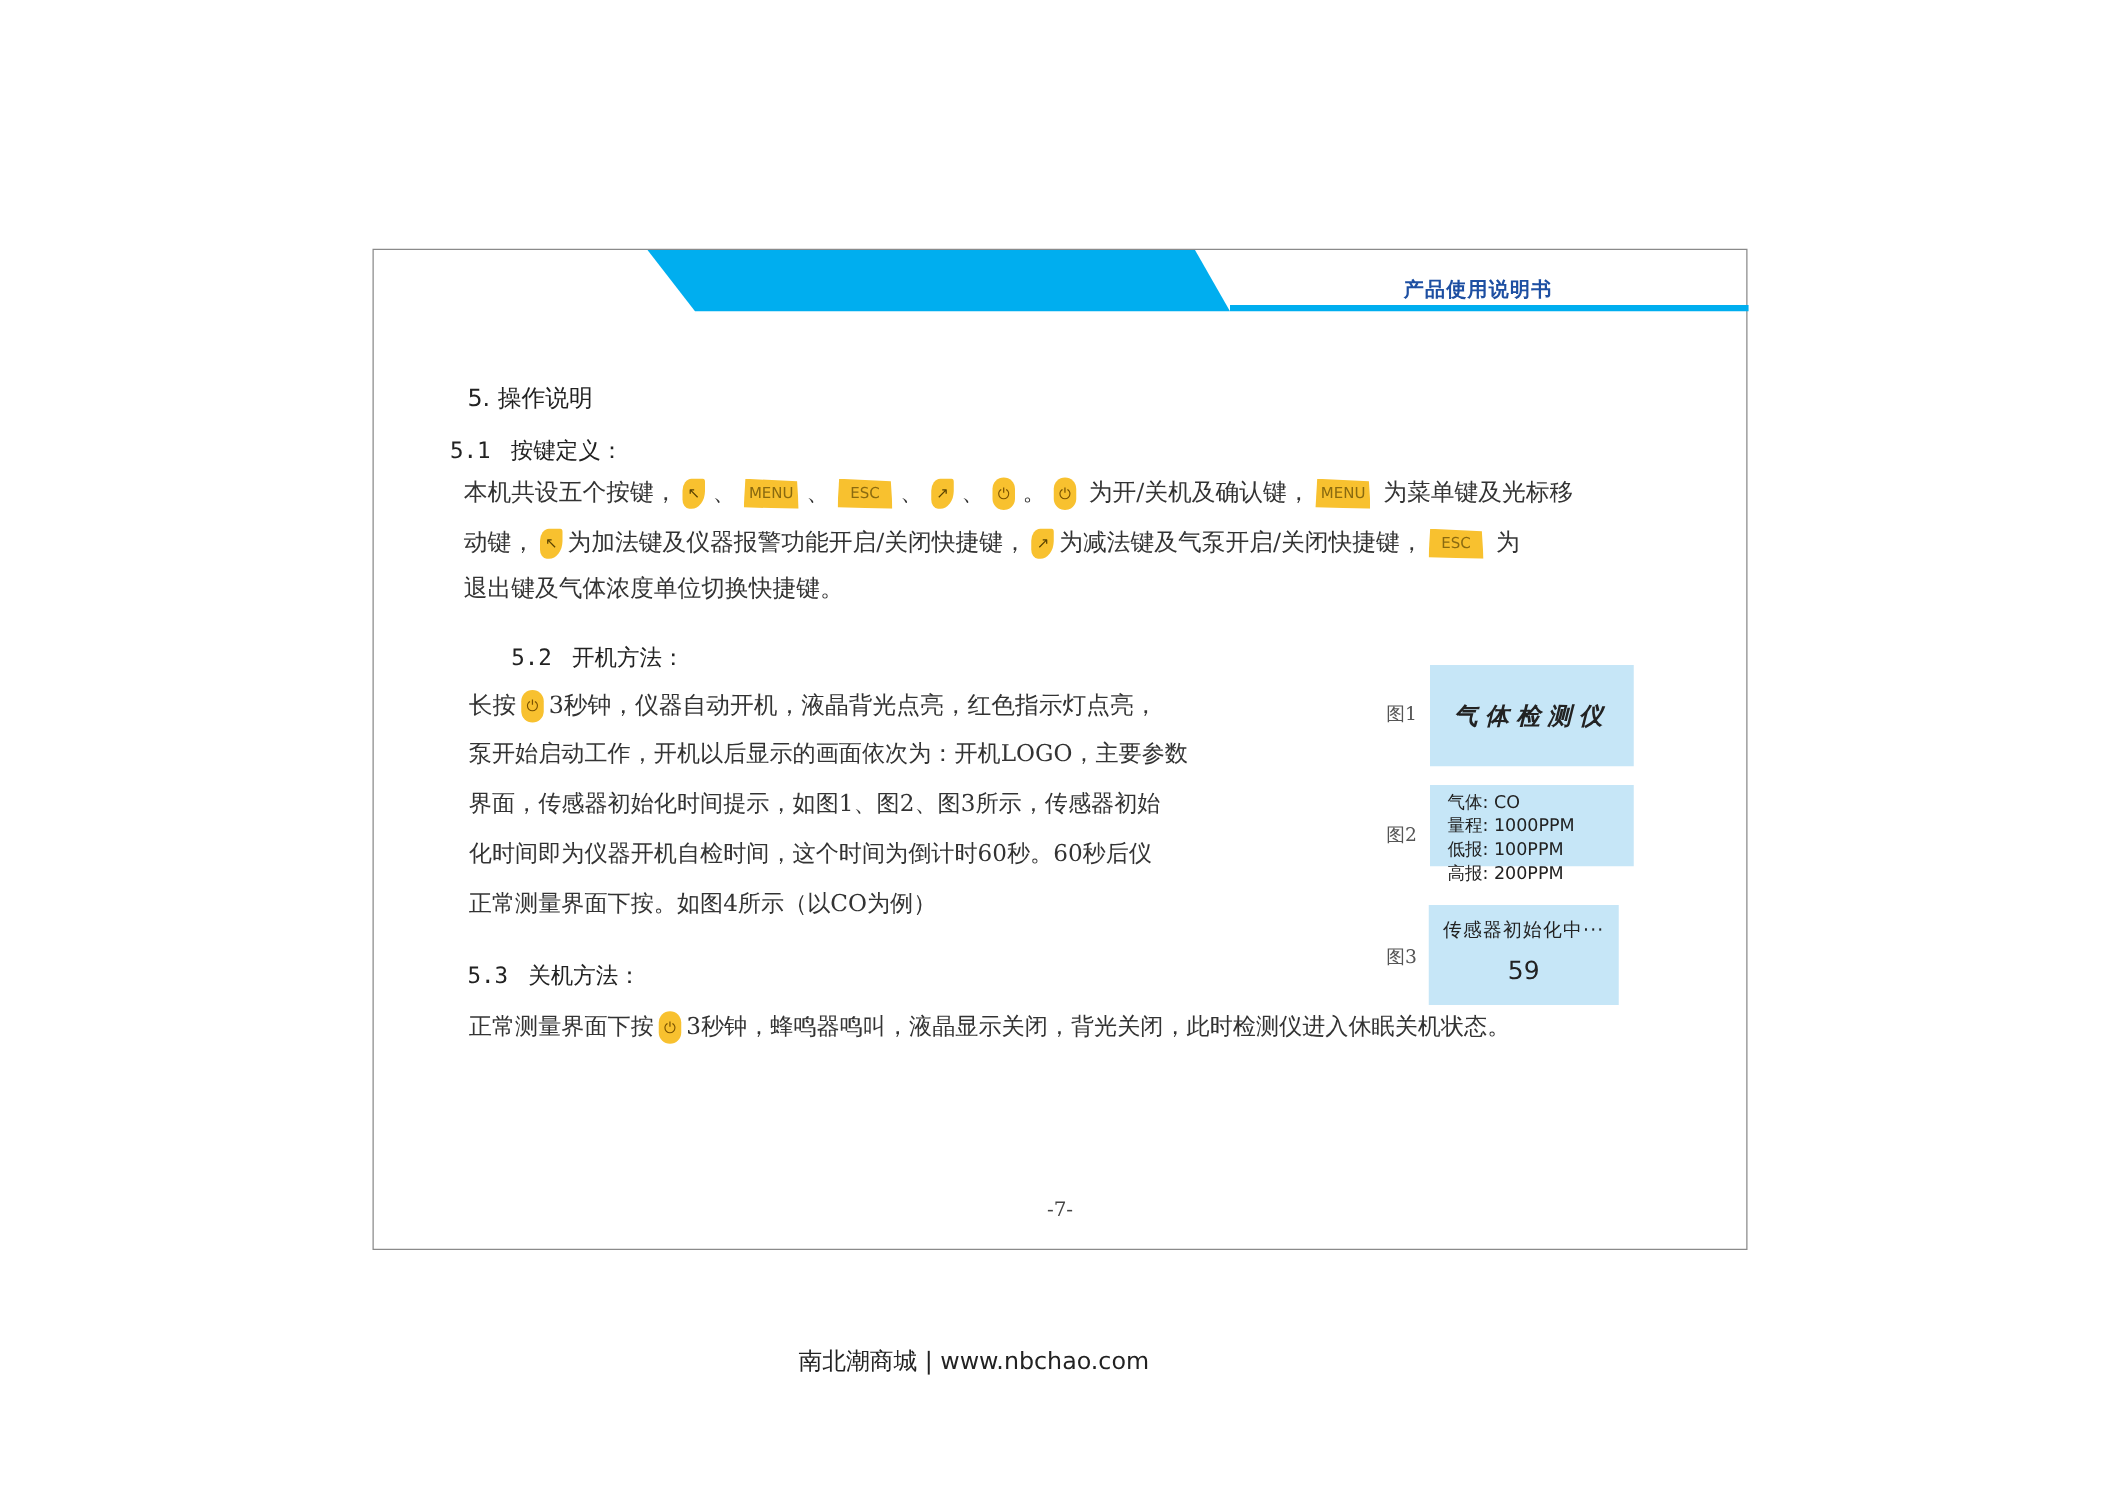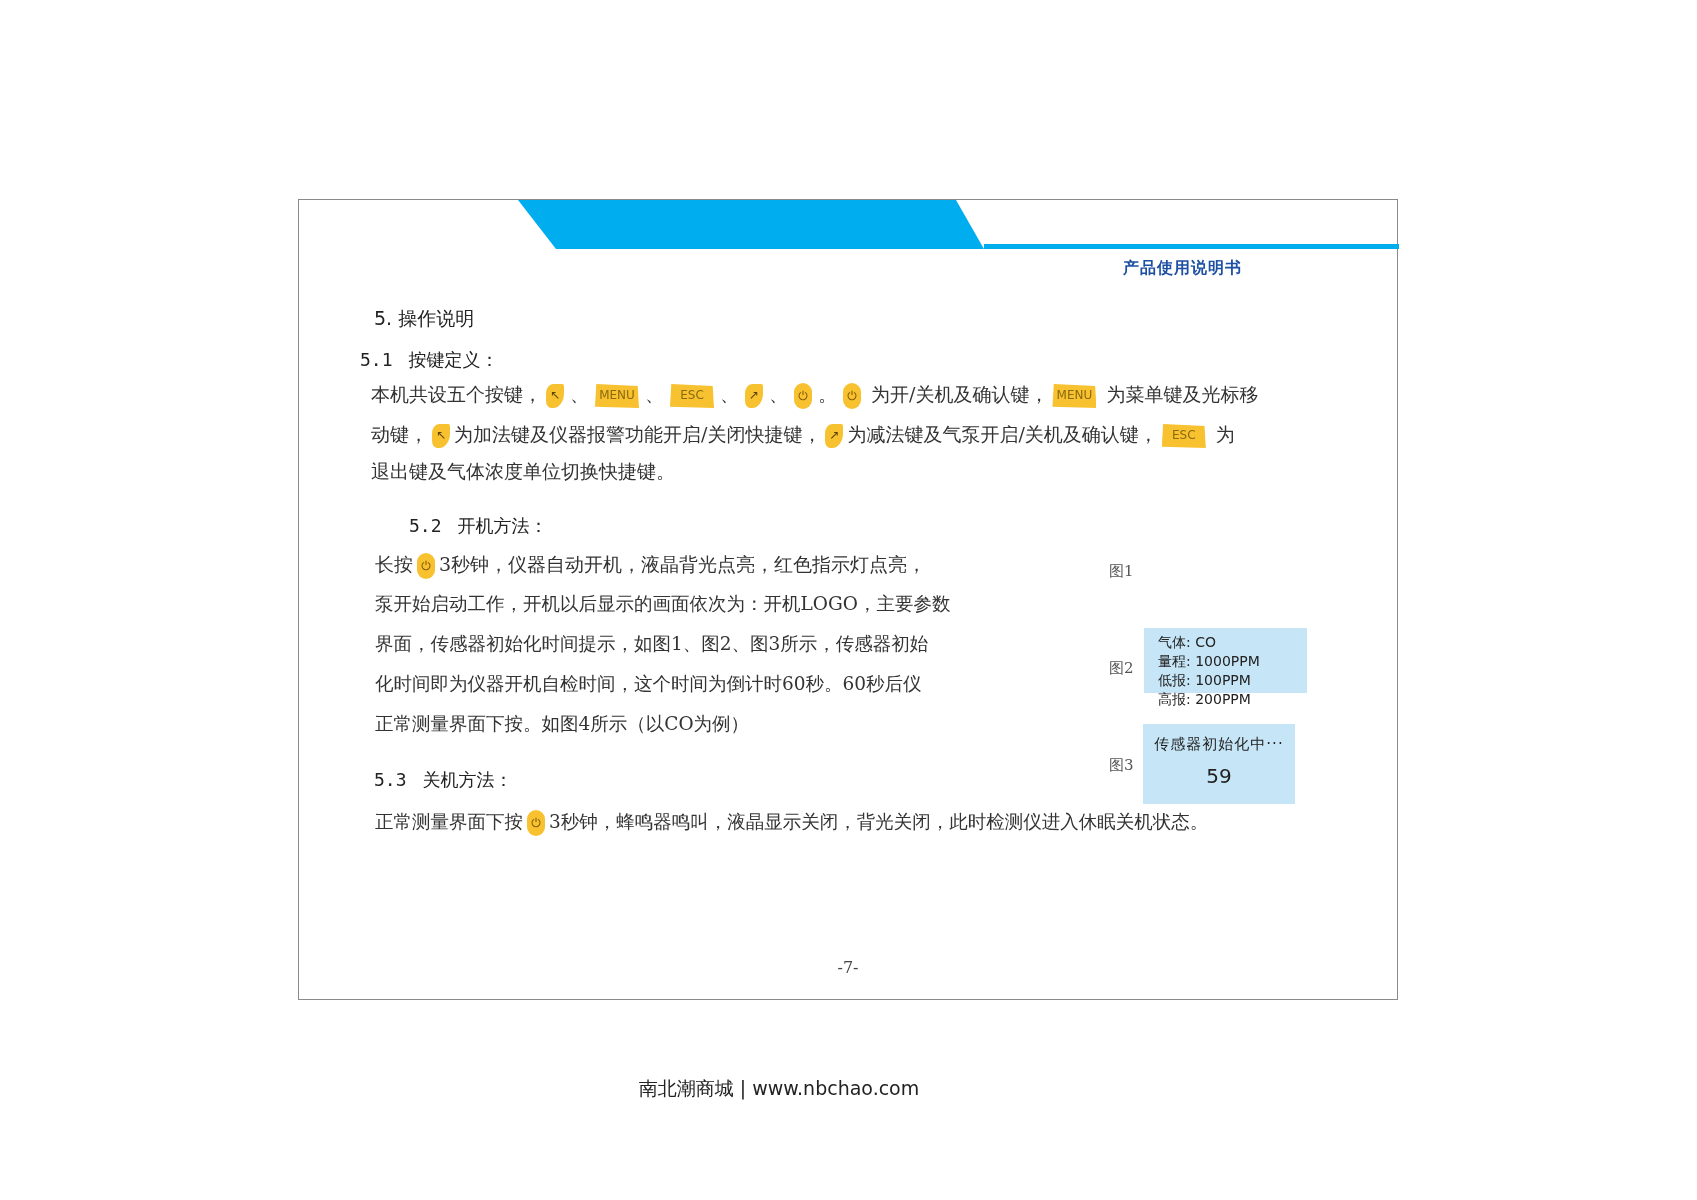--- a/index.html
+++ b/index.html
@@ -7,21 +7,21 @@
     width: 1697px; height: 1200px; background: #ffffff; position: relative; overflow: hidden;
     font-family: "DejaVu Serif", "Liberation Serif", serif; color: #2a2a2a;
   }
   .page {
     position: absolute; left: 298px; top: 199px; width: 1100px; height: 801px;
     border: 1px solid #8a8a8a; box-sizing: border-box; background: #fff;
   }
   .band { position: absolute; left: 0; top: 0; width: 1100px; height: 60px; }
   .doc-title {
     position: absolute; left: 824px; top: 22px; font-family: "DejaVu Sans", sans-serif;
-    font-weight: bold; font-size: 16px; color: #1d4fa2; letter-spacing: 1px; margin-top: 36px;
+    font-weight: bold; font-size: 16px; color: #1d4fa2; letter-spacing: 1px;
   }
   .abs { position: absolute; white-space: nowrap; }
   .h1 { font-family: "DejaVu Sans", sans-serif; font-size: 19px; color: #222; }
   .h2 { font-family: "DejaVu Sans", sans-serif; font-size: 18px; color: #222; }
   .h2 .num { font-family: "DejaVu Sans Mono", monospace; margin-right: 16px; }
   .p { font-size: 19px; color: #333; line-height: 40px; }
   .key {
     display: inline-block; vertical-align: middle; background: #f8c12f; color: #8a6a10;
     font-family: "DejaVu Sans", sans-serif; font-size: 12px; text-align: center;
     line-height: 22px; height: 24px; margin: 0 4px;
@@ -59,39 +59,42 @@
     <span class="num">5.1</span><span>按键定义：</span>
   </div>
 
   <div class="abs p" style="left:72px; top:174px;">
     <span>本机共设五个按键，</span><span class="key arrow">↖</span><span class="sep">、</span><span class="key wide">MENU</span><span class="sep">、</span><span class="key wide">ESC</span><span class="sep">、</span><span class="key arrow">↗</span><span class="sep">、</span><span class="key power">⏻</span><span class="sep">。</span><span class="key power">⏻</span>
     <span>为开/关机及确认键，</span><span class="key wide">MENU</span>
     <span>为菜单键及光标移</span>
   </div>
 
   <div class="abs p" style="left:72px; top:214px;">
-    <span>动键，</span><span class="key arrow">↖</span><span>为加法键及仪器报警功能开启/关闭快捷键，</span><span class="key arrow">↗</span><span>为减法键及气泵开启/关机及确认键，</span><span class="key wide">ESC</span>
+    <span>动键，</span><span class="key arrow">↖</span><span>为加法键及仪器报警功能开启/关闭快捷键，</span><span class="key arrow">↗</span><span>为减法键及气泵开启/关闭快捷键，</span><span class="key wide">ESC</span>
     <span>为</span>
   </div>
 
   <div class="abs p" style="left:72px; top:251px;">退出键及气体浓度单位切换快捷键。</div>
 
   <div class="abs h2" style="left:75px; top:314px;margin-left:35px;">
     <span class="num">5.2</span><span>开机方法：</span>
   </div>
 
   <div class="abs p" style="left:76px; top:344px; font-size:19px;">
     <span>长按</span><span class="key power">⏻</span><span>3秒钟，仪器自动开机，液晶背光点亮，红色指示灯点亮，</span>
   </div>
   <div class="abs p" style="left:76px; top:384px; font-size:18.5px;">泵开始启动工作，开机以后显示的画面依次为：开机LOGO，主要参数</div>
   <div class="abs p" style="left:76px; top:424px; font-size:18.5px;">界面，传感器初始化时间提示，如图1、图2、图3所示，传感器初始</div>
   <div class="abs p" style="left:76px; top:464px; font-size:18.5px;">化时间即为仪器开机自检时间，这个时间为倒计时60秒。60秒后仪</div>
   <div class="abs p" style="left:76px; top:504px; font-size:18.5px;">正常测量界面下按。如图4所示（以CO为例）</div>
 
   <div class="fig-label" style="left:810px; top:362px;">图1</div>
+  <div class="panel" style="left:845px; top:332px; width:163px; height:81px;">
+    <div class="panel1-text">气体检测仪</div>
+  </div>
 
   <div class="fig-label" style="left:810px; top:459px;">图2</div>
   <div class="panel" style="left:845px; top:428px; width:163px; height:65px;">
     <div class="panel2-lines">
       <div>气体: CO</div>
       <div>量程: 1000PPM</div>
       <div>低报: 100PPM</div>
       <div>高报: 200PPM</div>
     </div>
   </div>

